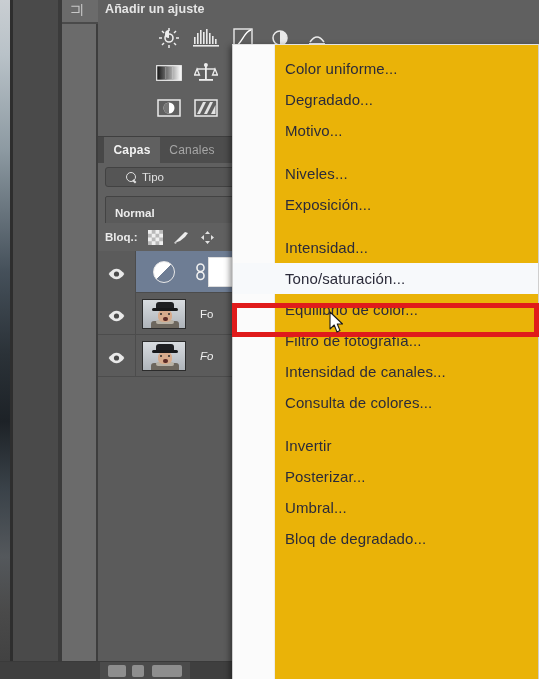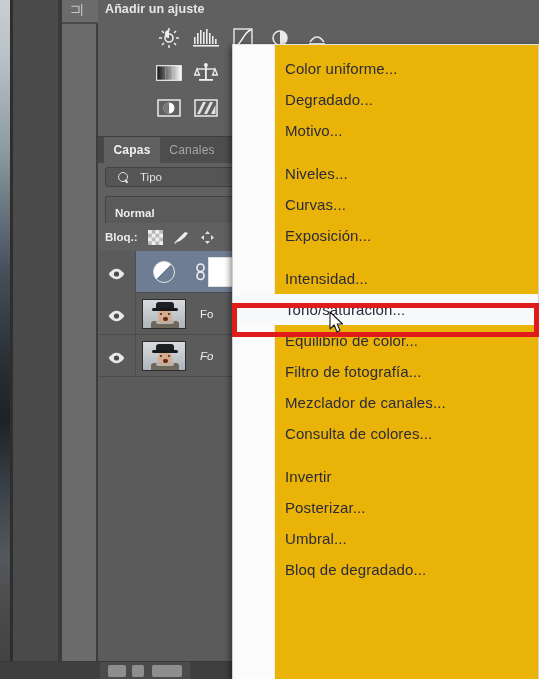--- a/index.html
+++ b/index.html
@@ -114,21 +114,21 @@
     background: #4d4d4d; color: #a6a6a6;
   }
 
   .filter-row {
     position: absolute; left: 0; top: 26px; width: 441px; height: 28px;
     background: #606060;
   }
   .filter-box {
     position: absolute; left: 7px; top: 4px; width: 142px; height: 20px;
     background: #555; border: 1px solid #424242; border-radius: 3px;
-    display: flex; align-items: center; gap: 11px; padding-left: 12px;
+    display: flex; align-items: center; gap: 5px; padding-left: 20px;
   }
   .filter-label { font-size: 11.5px; color: #e0e0e0; }
   .magnifier { width: 11px; height: 11px; position: relative; }
   .magnifier::before {
     content:''; position:absolute; left:0; top:0;
     width:8px; height:8px; border:1.6px solid #e0e0e0; border-radius:50%;
   }
   .magnifier::after {
     content:''; position:absolute; left:7px; top:7px;
     width:4px; height:1.6px; background:#e0e0e0;
@@ -563,28 +563,27 @@
   </div>
 
   <div class="menu">
     <div class="menu-gutter"></div>
     <div class="menu-items" id="menu-items">
         <div class="menu-item">Color uniforme...</div>
         <div class="menu-item">Degradado...</div>
         <div class="menu-item">Motivo...</div>
         <div class="menu-sep"></div>
         <div class="menu-item">Niveles...</div>
-        <div class="menu-item">Curvas...</div>
         <div class="menu-item">Exposición...</div>
         <div class="menu-sep"></div>
         <div class="menu-item">Intensidad...</div>
         <div class="menu-item highlighted">Tono/saturación...</div>
         <div class="menu-item">Equilibrio de color...</div>
         <div class="menu-item">Filtro de fotografía...</div>
-        <div class="menu-item">Mezclador de canales...</div>
+        <div class="menu-item">Intensidad de canales...</div>
         <div class="menu-item">Consulta de colores...</div>
         <div class="menu-sep"></div>
         <div class="menu-item">Invertir</div>
         <div class="menu-item">Posterizar...</div>
         <div class="menu-item">Umbral...</div>
         <div class="menu-item">Bloq de degradado...</div>
       </div>
   </div>
 
   <div class="annot-box"></div>

